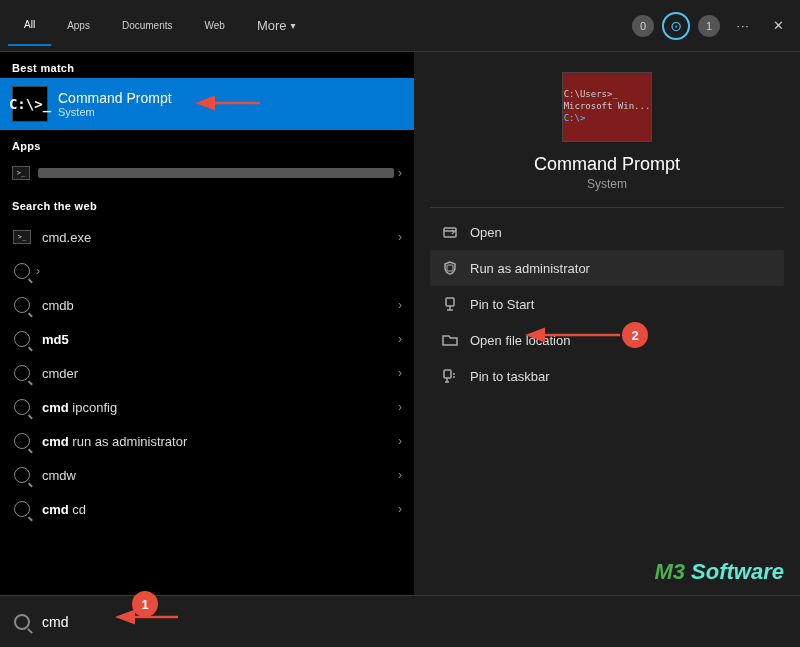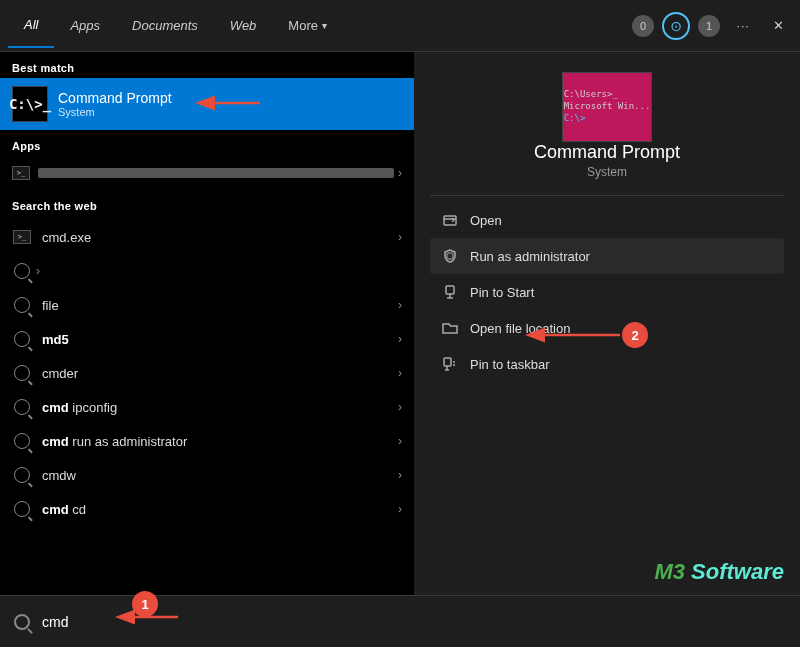--- a/index.html
+++ b/index.html
@@ -34,24 +34,23 @@
     .nav-tabs {
       display: flex;
       align-items: center;
       gap: 0;
       flex: 1;
     }
 
     .nav-tab {
       color: #ccc;
       padding: 14px 16px;
-      font-size: 13px;
+      font-size: 10px;
       cursor: pointer;
       position: relative;
-      font-style: italic;
     }
 
     .nav-tab.active {
       color: #fff;
       border-bottom: 2px solid #0078d4;
     }
 
     .nav-tab-more {
       display: flex;
       align-items: center;
@@ -276,29 +275,30 @@
       background: #1e1e1e;
       display: flex;
       flex-direction: column;
       padding: 20px 16px 16px 16px;
       position: relative;
     }
 
     .detail-icon {
       width: 90px;
       height: 70px;
-      background: #be185d;
+      background: #7f1d1d;
       border: 1px solid #444;
       display: flex;
       align-items: center;
       justify-content: center;
       font-family: monospace;
       font-size: 11px;
       color: #eee;
       align-self: center;
+      margin-bottom: 12px;
       position: relative;
       overflow: hidden;
     }
 
     .detail-icon-inner {
       color: #ccc;
       font-size: 9px;
       line-height: 1.3;
       font-family: monospace;
     }
@@ -532,21 +532,21 @@
             <div class="result-icon">
               <div class="search-circle"></div>
             </div>
             <span class="chevron-right">›</span>
           </div>
 
           <div class="result-item">
             <div class="result-icon">
               <div class="search-circle"></div>
             </div>
-            <span class="result-text">file</span>
+            <span class="result-text">cmdb</span>
             <span class="chevron-right">›</span>
           </div>
 
           <div class="result-item">
             <div class="result-icon">
               <div class="search-circle"></div>
             </div>
             <span class="result-text"><span class="bold">md5</span></span>
             <span class="chevron-right">›</span>
           </div>

